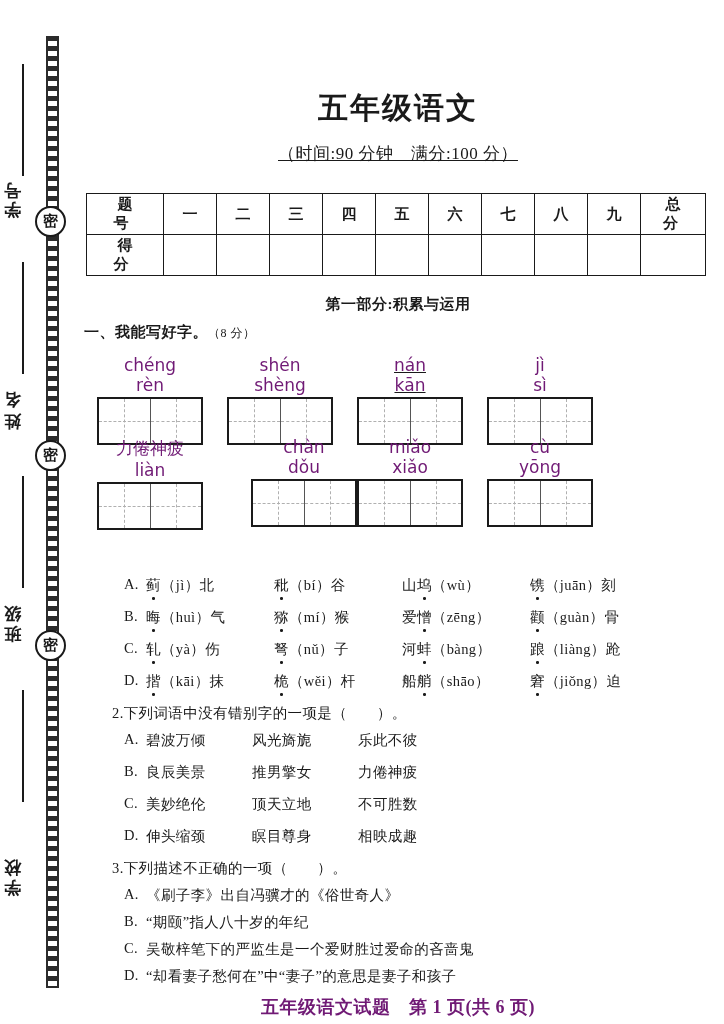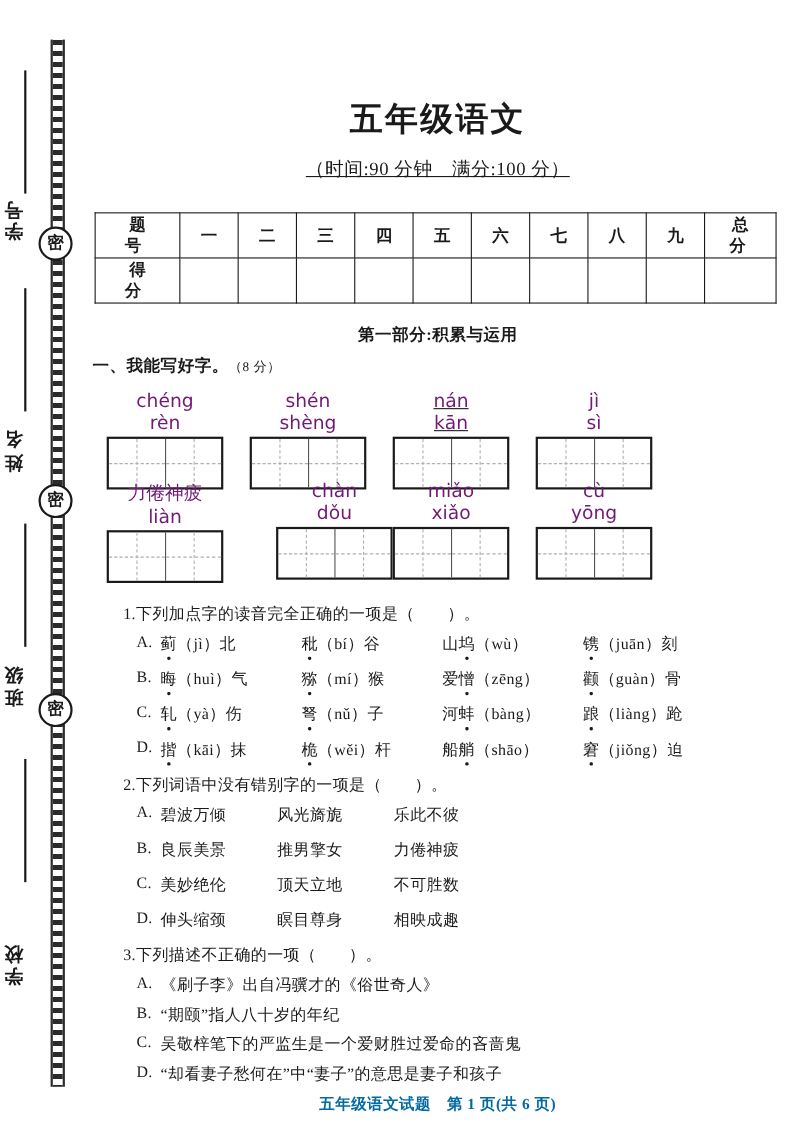--- a/index.html
+++ b/index.html
@@ -242,24 +242,24 @@
     margin-left: -1.3px;
     background: #1a1a1a;
     border-radius: 50%;
   }
 
   #footer {
     position: absolute;
     left: 0; top: 968px;
     width: 652px;
     text-align: center;
-    font-size: 14px;
+    font-size: 18px;
     font-weight: bold;
     letter-spacing: 0.5px;
-    color: #0369a1;
+    color: #701a75;
   }
 </style>
 </head>
 <body>
 
 <div id="seal-column">
   <div class="seal-strip"></div>
 
   <div class="seal-rule" style="top:64px;height:112px;"></div>
   <div class="seal-label" style="top:186px;height:66px;">学 号</div>
@@ -401,21 +401,20 @@
       <span>cù</span>
         <span>yōng</span>
     </div>
     <div class="tz-box">
       <div class="tz-cell"></div>
       <div class="tz-cell"></div>
     </div>
   </div>
 
 
-  <div class="q-stem" style="top:549px;">1.下列加点字的读音完全正确的一项是（　　）。</div>
 
   <div class="opt-row w-pron" style="top:576px;">
     <span class="opt-letter">A.</span>
     <span class="opt-item"><span></span><span class="dotchar">蓟</span><span>（jì）北</span></span>
     <span class="opt-item"><span></span><span class="dotchar">秕</span><span>（bí）谷</span></span>
     <span class="opt-item"><span>山</span><span class="dotchar">坞</span><span>（wù）</span></span>
     <span class="opt-item"><span></span><span class="dotchar">镌</span><span>（juān）刻</span></span>
   </div>
 
   <div class="opt-row w-pron" style="top:608px;">

